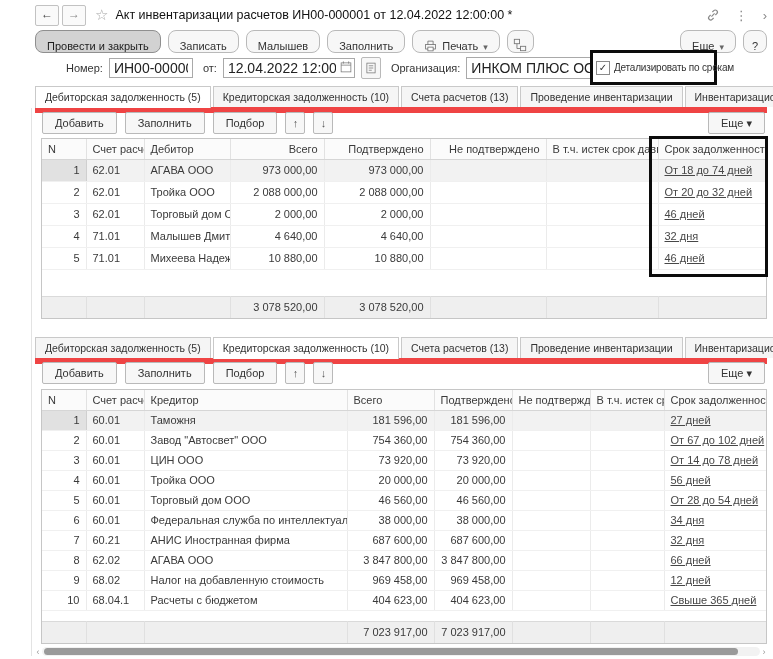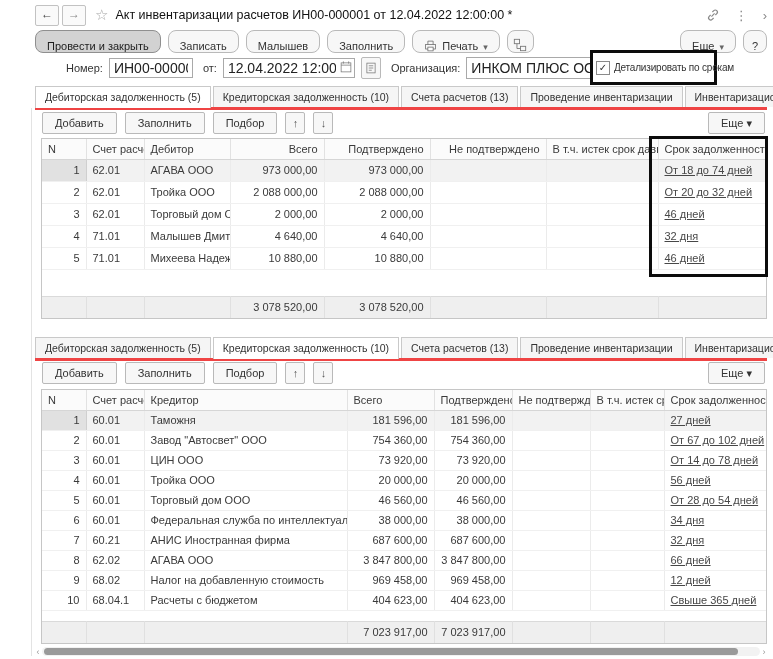--- a/index.html
+++ b/index.html
@@ -36,21 +36,21 @@
   .mini{width:18px;height:20px;border:1px solid #b9b9b9;border-radius:2px;background:#f7f7f7;
         display:inline-flex;align-items:center;justify-content:center;cursor:pointer;}
   
   .detailbox{position:absolute;top:50px;left:590px;width:127px;height:35px;border:3px solid #0c0c0c;
              display:flex;align-items:center;gap:4px;padding:0 3px;background:#fff;box-sizing:border-box;}
   .cbx{width:12px;height:12px;border:1px solid #8a8a8a;background:#fff;font-size:10px;line-height:11px;
        text-align:center;color:#333;flex:0 0 auto;cursor:pointer;}
   .cbxlbl{font-size:10px;white-space:nowrap;letter-spacing:-0.2px;}
   
   .tabbar{position:absolute;left:35px;right:6px;height:21px;display:flex;align-items:flex-end;
-          border-bottom:3px solid #ef4444;}
+          border-bottom:6px solid #ef4444;}
   .tab{height:20px;line-height:20px;padding:0 9px;font-size:10.5px;color:#333;background:#f5f5f5;
        border:1px solid #c9c9c9;border-bottom:none;margin-right:2px;white-space:nowrap;cursor:pointer;}
   .tab.active{background:#fff;position:relative;margin-bottom:-1px;height:21px;z-index:2;}
   
   .sectoolbar{position:absolute;left:42px;right:8px;height:22px;display:flex;align-items:center;gap:8px;}
   .sbtn{height:20px;border:1px solid #b9b9b9;border-radius:2px;background:#f7f7f7;font-size:11px;
         padding:0 12px;display:inline-flex;align-items:center;cursor:pointer;white-space:nowrap;}
   .arrbtn{width:18px;padding:0;justify-content:center;color:#555;font-size:11px;}
   .sectoolbar .right{margin-left:auto;}
   

